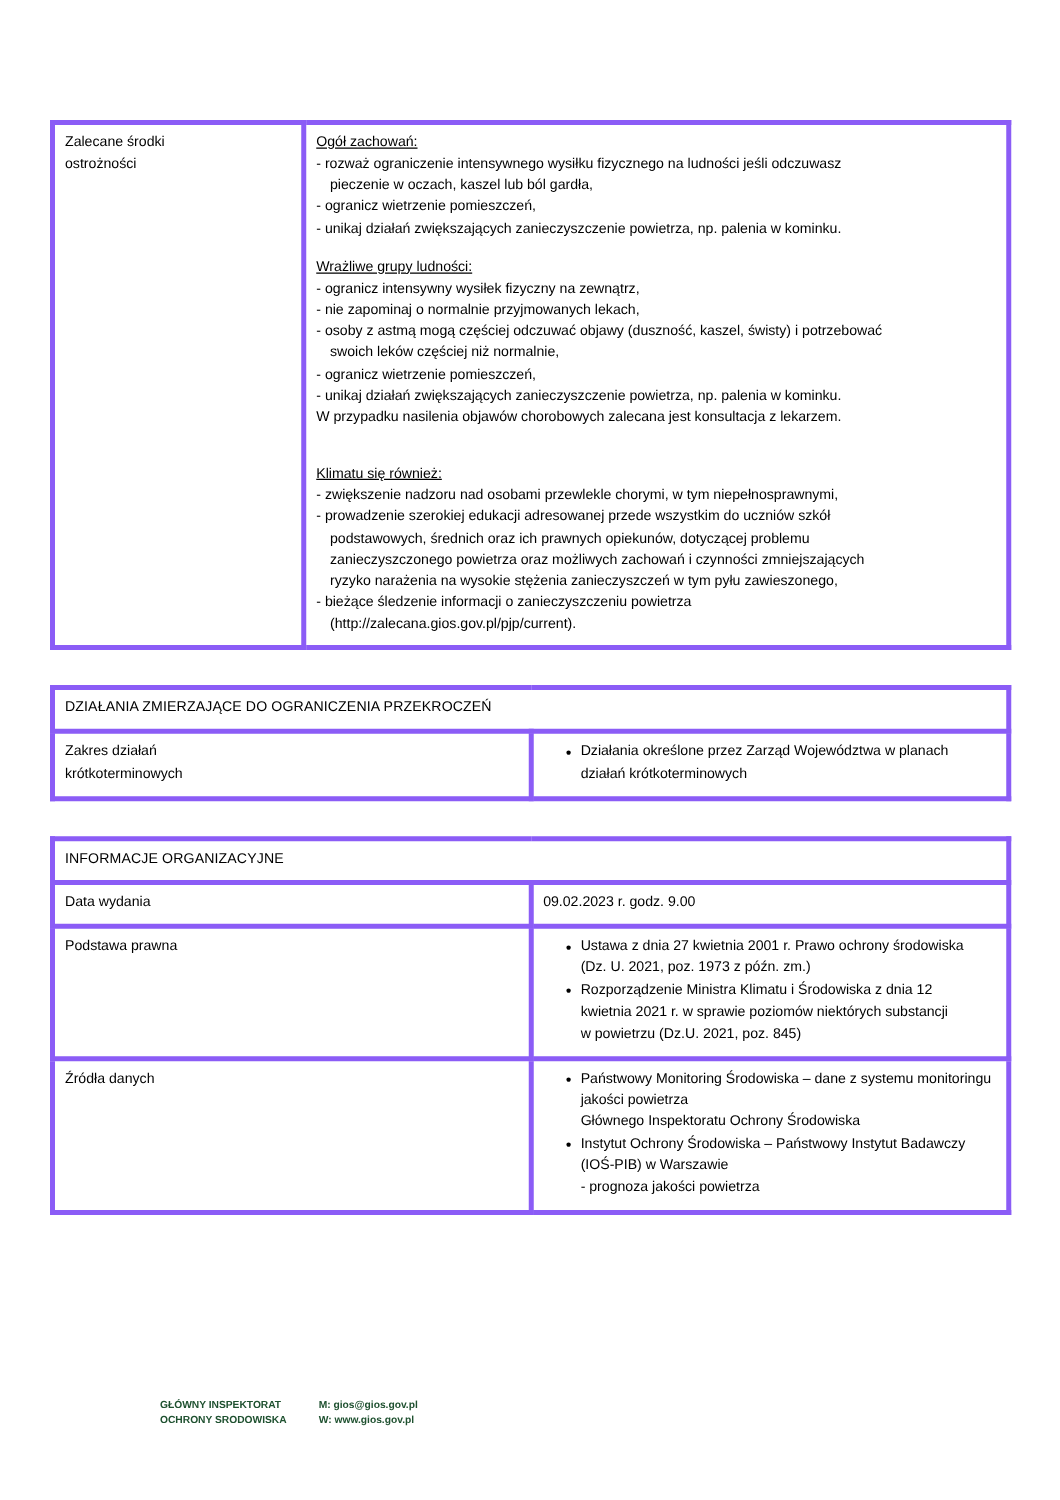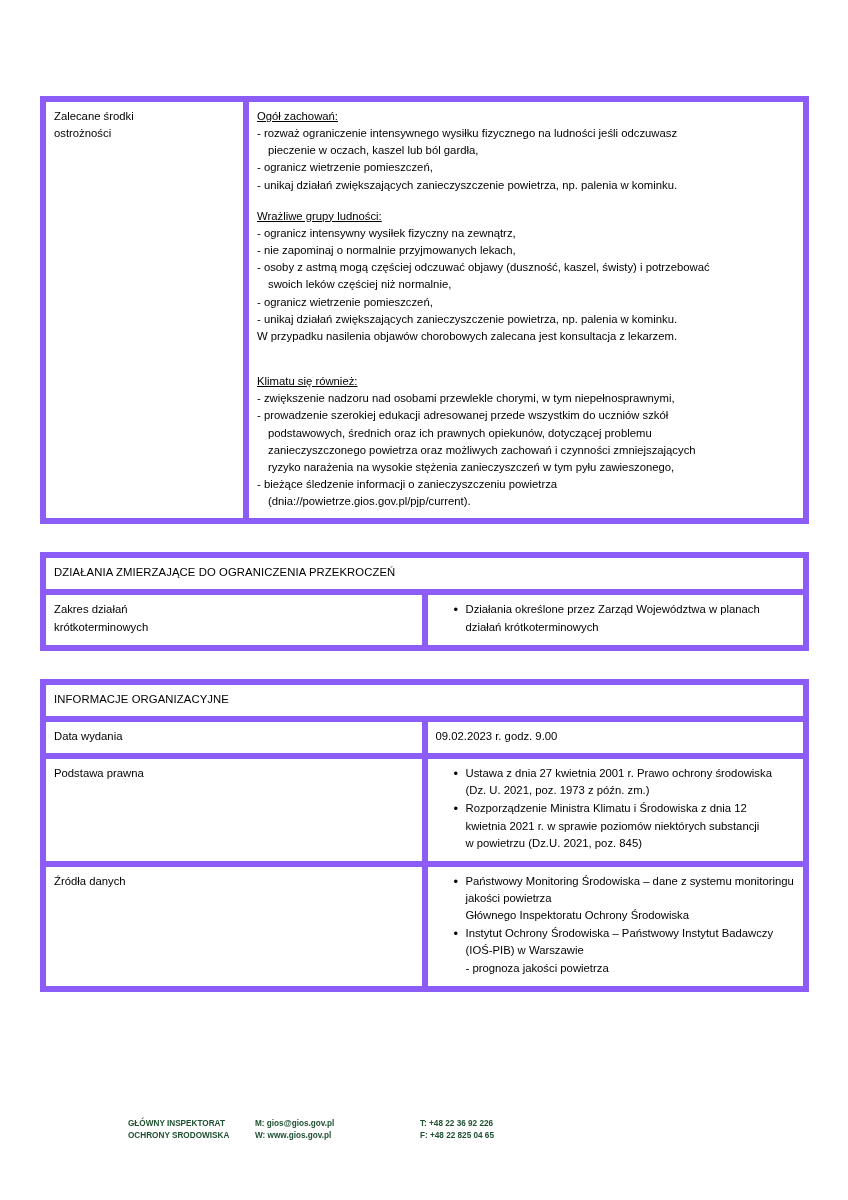--- a/index.html
+++ b/index.html
@@ -23,21 +23,21 @@
   }
   .content {
     padding: 96px 40px 0 40px;
   }
   table.doc {
     border-collapse: collapse;
     width: 769px;
     table-layout: fixed;
   }
   table.doc td, table.doc th {
-    border: 6px solid #8b5cf6;
+    border: 4px solid #8b5cf6;
     vertical-align: top;
     padding: 6px 8px 8px 8px;
     font-size: 11.3px;
     line-height: 1.52;
     font-weight: normal;
     text-align: left;
   }
   .label-cell {
     width: 181px;
     font-weight: bold;
@@ -166,21 +166,21 @@
           <div class="spacer-block"></div>
           <div class="spacer-block"></div>
 
           <p class="u">Klimatu się również:</p>
           <p>-  zwiększenie nadzoru nad osobami przewlekle chorymi, w tym niepełnosprawnymi,</p>
           <p>-  prowadzenie szerokiej edukacji adresowanej przede wszystkim do uczniów szkół</p>
           <p class="indent">podstawowych, średnich oraz ich prawnych opiekunów, dotyczącej problemu</p>
           <p class="indent">zanieczyszczonego powietrza oraz możliwych zachowań i czynności zmniejszających</p>
           <p class="indent">ryzyko narażenia na wysokie stężenia zanieczyszczeń w tym pyłu zawieszonego,</p>
           <p>- bieżące śledzenie informacji o zanieczyszczeniu powietrza</p>
-          <p class="indent">(dnia://powietrze.gios.gov.pl/pjp/current).</p>
+          <p class="indent">(http://zalecana.gios.gov.pl/pjp/current).</p>
         </td>
       </tr>
     </tbody>
       </table>
 
     <div class="tbl-gap"></div>
 
     <table class="doc">
       <tbody>
           <tr>
@@ -250,19 +250,15 @@
   <div class="footer">
     <div class="footer-inner">
       <div class="f-col-logo">
         <div>GŁÓWNY INSPEKTORAT</div>
         <div>OCHRONY SRODOWISKA</div>
       </div>
       <div class="f-col-mail">
         <div class="nowrap">M: gios@gios.gov.pl</div>
         <div class="nowrap">W: www.gios.gov.pl</div>
       </div>
-      <div class="f-col-tel">
-        <div class="nowrap">T: +48 22 36 92 226</div>
-        <div class="nowrap">F: +48 22 825 04 65</div>
-      </div>
     </div>
   </div>
 </div>
 
 </body></html>

